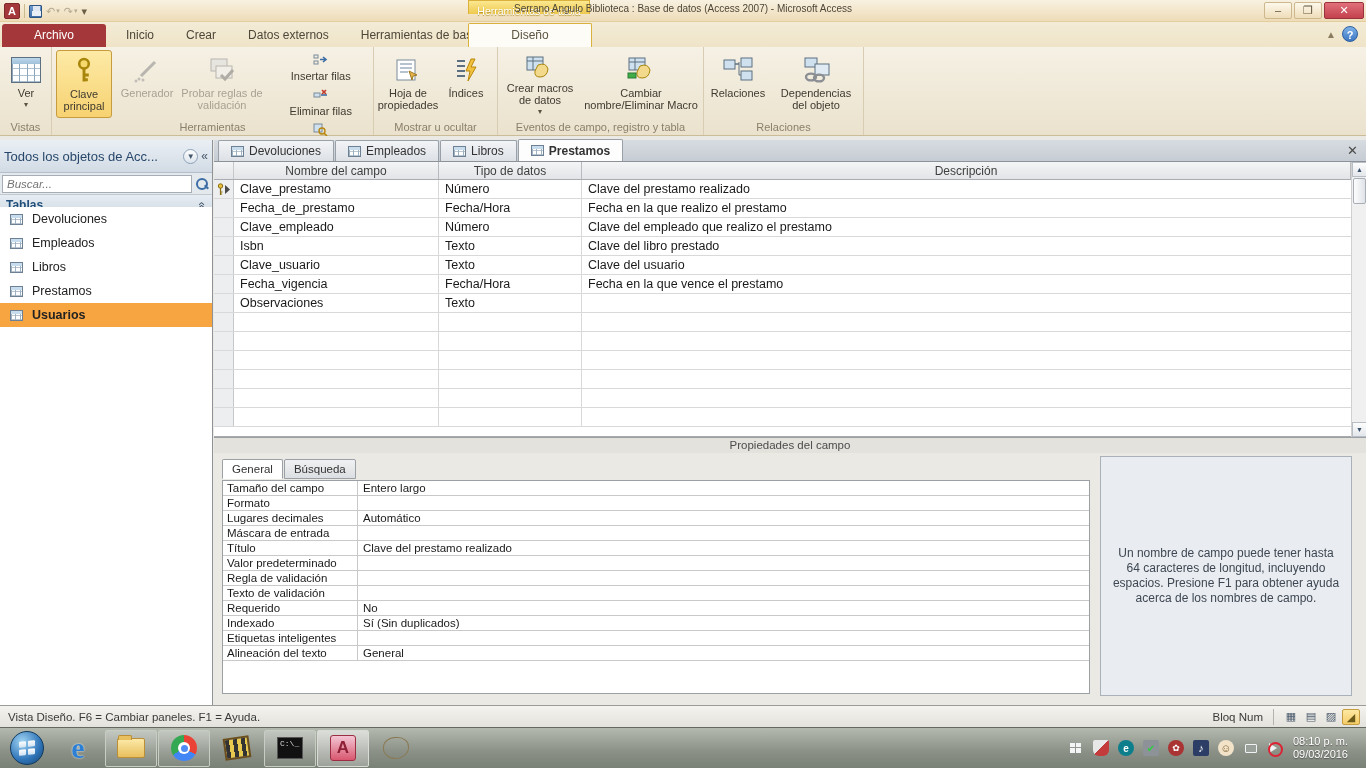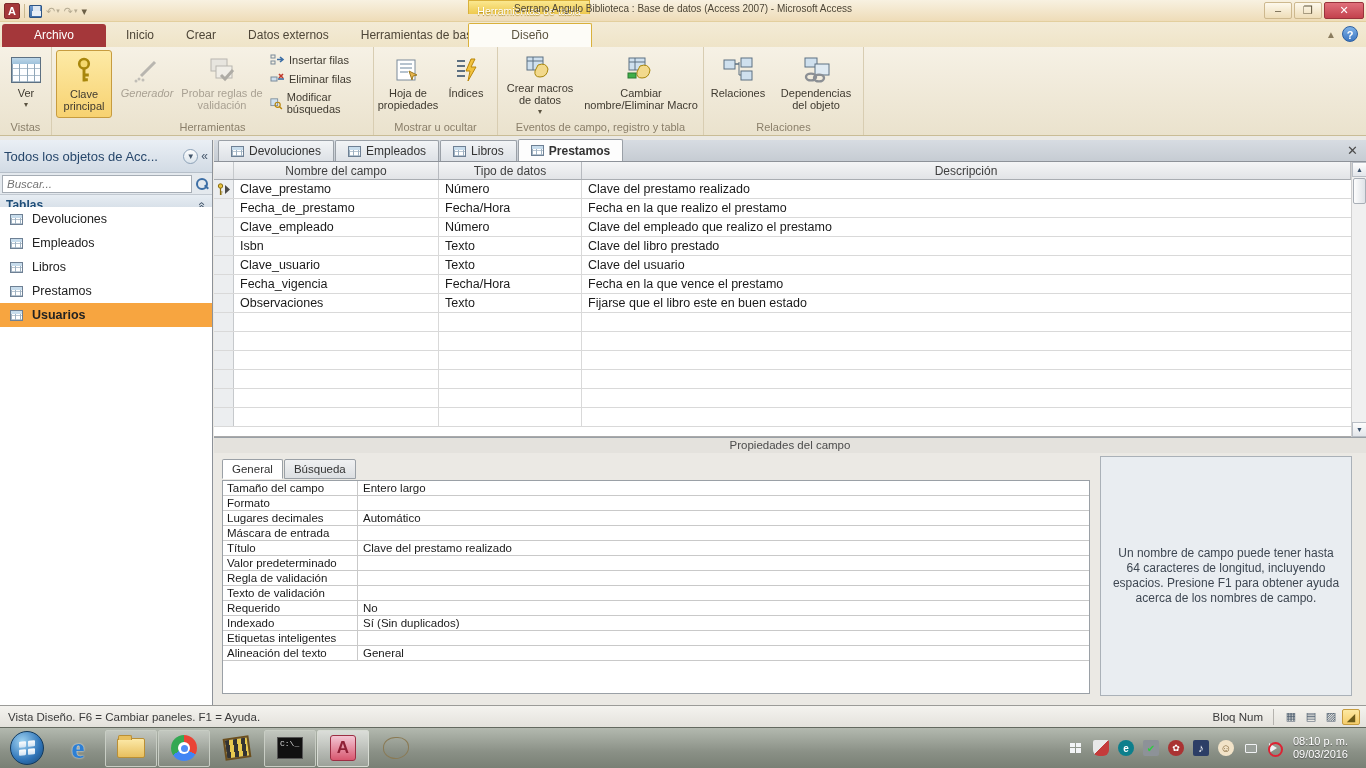--- a/index.html
+++ b/index.html
@@ -46,21 +46,21 @@
   .ribbon { position:absolute; left:0; top:47px; width:1366px; height:89px;
     background:linear-gradient(#f6f1e5,#eae2cd); border-bottom:1px solid #c5b econ; border-bottom:1px solid #c9bc96; }
   .rgroup { position:absolute; top:0; height:88px; border-right:1px solid #d8cdb2; }
   .rgroup .glabel { position:absolute; bottom:2px; left:0; right:0; text-align:center; font-size:11px; color:#8a7f6a; }
   .bigbtn { position:absolute; top:3px; width:62px; height:68px; display:flex; flex-direction:column; align-items:center;
     font-size:11px; color:#3f3a30; text-align:center; line-height:12px; padding-top:3px; border-radius:3px; }
   .bigbtn .bicon { height:34px; display:flex; align-items:center; justify-content:center; }
   .bigbtn.sel { background:linear-gradient(#fdeaa6,#f7d271); border:1px solid #c79c3f; }
   .bigbtn.dis { color:#a9a193; }
   .smallstack { position:absolute; top:6px; display:flex; flex-direction:column; gap:6px; }
-  .smallbtn { display:flex; align-items:center; gap:4px; font-size:11px; color:#3f3a30; }
+  .smallbtn { display:flex; align-items:center; gap:4px; font-size:11px; color:#3f3a30;flex-direction:column; }
   .drop { font-size:8px; color:#5a523f; }
 
   
   .tblicon { display:inline-block; width:13px; height:11px; border:1px solid #6e8094; background:
       linear-gradient(#c7dcec,#c7dcec) 0 0/13px 3px no-repeat,
       repeating-linear-gradient(90deg,#9fb2c2 0 1px,transparent 1px 4.3px),
       repeating-linear-gradient(0deg,#b9c6d2 0 1px,transparent 1px 3.6px),#fff; }
   .bigtbl { width:30px; height:26px; border:1px solid #5d7082; background:
       linear-gradient(#bcd6e8,#9fc2db) 0 0/30px 6px no-repeat,
       repeating-linear-gradient(90deg,#8fa6b8 0 1px,transparent 1px 7.3px),
@@ -242,21 +242,21 @@
     <div class="rgroup" style="left:52px;width:322px;">
       <div class="bigbtn sel" style="left:4px;width:56px;">
         <span class="bicon">
           <svg width="16" height="28" viewBox="0 0 10 17">
               <circle cx="5" cy="4" r="3" fill="#f5d86e" stroke="#a8860b" stroke-width="1.6"></circle>
               <path d="M5 7v8 M5 11h3 M5 14h2.4" stroke="#a8860b" stroke-width="1.8" fill="none"></path>
             </svg>
         </span>
         <span>Clave principal</span>
       </div>
-      <div class="bigbtn dis" style="left:62px;width:66px;font-style:italic;">
+      <div class="bigbtn dis" style="left:62px;width:66px;">
         <span class="bicon gray">
           <svg width="28" height="28" viewBox="0 0 28 28">
               <path d="M8 20 L22 6" stroke="#888" stroke-width="3"></path>
               <circle cx="6" cy="23" r="1.5" fill="#999"></circle>
               <circle cx="10" cy="24" r="1.5" fill="#999"></circle>
               <circle cx="3" cy="25" r="1.5" fill="#999"></circle>
             </svg>
         </span>
         <span>Generador</span>
       </div>
@@ -485,21 +485,20 @@
       <div class="grow data">
         <div class="gc-sel"></div>
         <div class="gc-name">Fecha_vigencia</div>
         <div class="gc-type">Fecha/Hora</div>
         <div class="gc-desc">Fecha en la que vence el prestamo</div>
       </div>
       <div class="grow data">
         <div class="gc-sel"></div>
         <div class="gc-name">Observaciones</div>
         <div class="gc-type">Texto</div>
-        <div class="gc-desc">Fijarse que el libro este en buen estado</div>
       </div>
 
       <div class="grow">
           <div class="gc-sel"></div>
           <div class="gc-name"></div>
           <div class="gc-type"></div>
           <div class="gc-desc"></div>
         </div>
       <div class="grow">
           <div class="gc-sel"></div>

